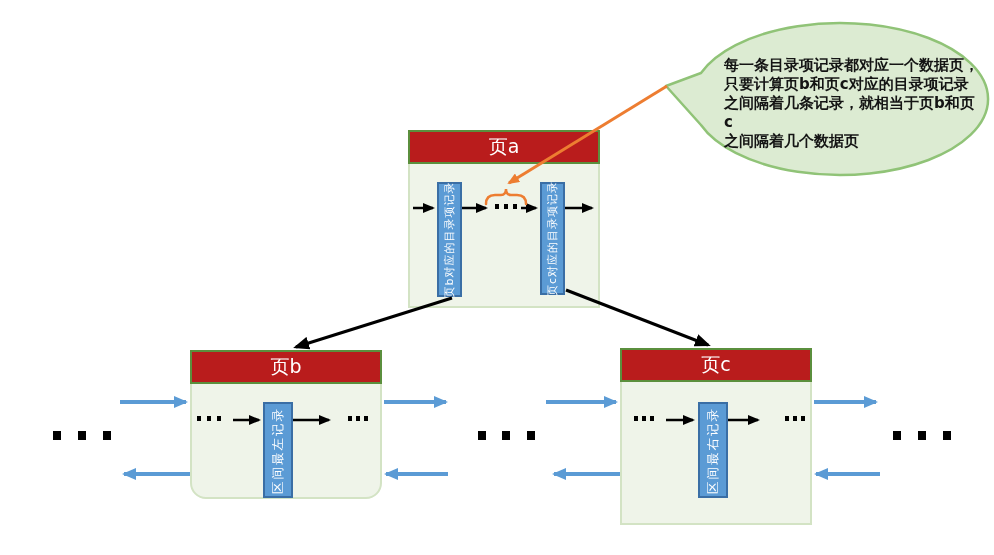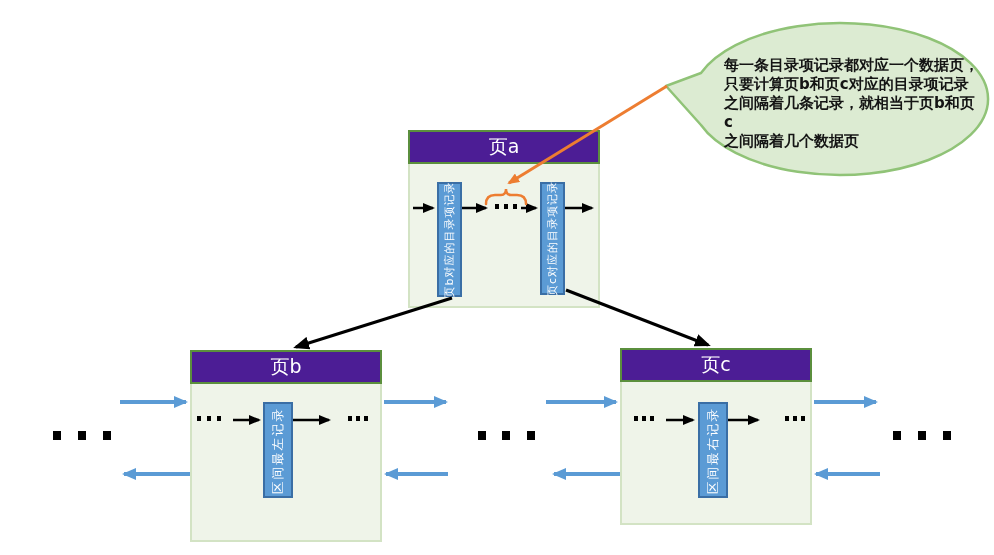--- a/index.html
+++ b/index.html
@@ -10,21 +10,21 @@
   svg.layer { position:absolute; left:0; top:0; pointer-events:none; }
   #bg-layer { z-index:0; }
   #fg-layer { z-index:3; }
 
   .page {
     position:absolute; background:#EFF4E9; border:2px solid #D3E3C4;
     box-sizing:border-box; z-index:1;
   }
   .page-header {
     position:absolute; left:-2px; top:-2px; right:-2px; height:34px;
-    background:#4c1d95; border:2px solid #5B8F3D; box-sizing:border-box;
+    background:#b91c1c; border:2px solid #5B8F3D; box-sizing:border-box;
     display:flex; align-items:center; justify-content:center;
     color:#ffffff; font-size:19px; z-index:2;text-align:right;
   }
   .vbox {
     position:absolute; background:#5B9BD5; border:2px solid #3A6EA5;
     box-sizing:border-box; display:flex; align-items:center; justify-content:center;
     color:#ffffff; z-index:2;
   }
   .vtext { transform:rotate(-90deg); white-space:nowrap; font-size:11px; letter-spacing:1px; }
   .vtext-lg { font-size:12.5px; letter-spacing:2px; }
@@ -54,21 +54,21 @@
       <span>页a</span>
     </div>
   </div>
   <div class="vbox" style="left:437px; top:182px; width:25px; height:115px;">
     <span class="vtext">页b对应的目录项记录</span>
   </div>
   <div class="vbox" style="left:540px; top:182px; width:25px; height:113px;">
     <span class="vtext">页c对应的目录项记录</span>
   </div>
 
-  <div class="page" style="left:190px; top:350px; width:192px; height:192px;">
+  <div class="page" style="left:190px; top:350px; width:192px; height:149px;border-radius:16px;">
     <div class="page-header">
       <span>页b</span>
     </div>
   </div>
   <div class="vbox" style="left:263px; top:402px; width:30px; height:96px;">
     <span class="vtext vtext-lg">区间最左记录</span>
   </div>
 
   <div class="page" style="left:620px; top:348px; width:192px; height:177px;">
     <div class="page-header">

